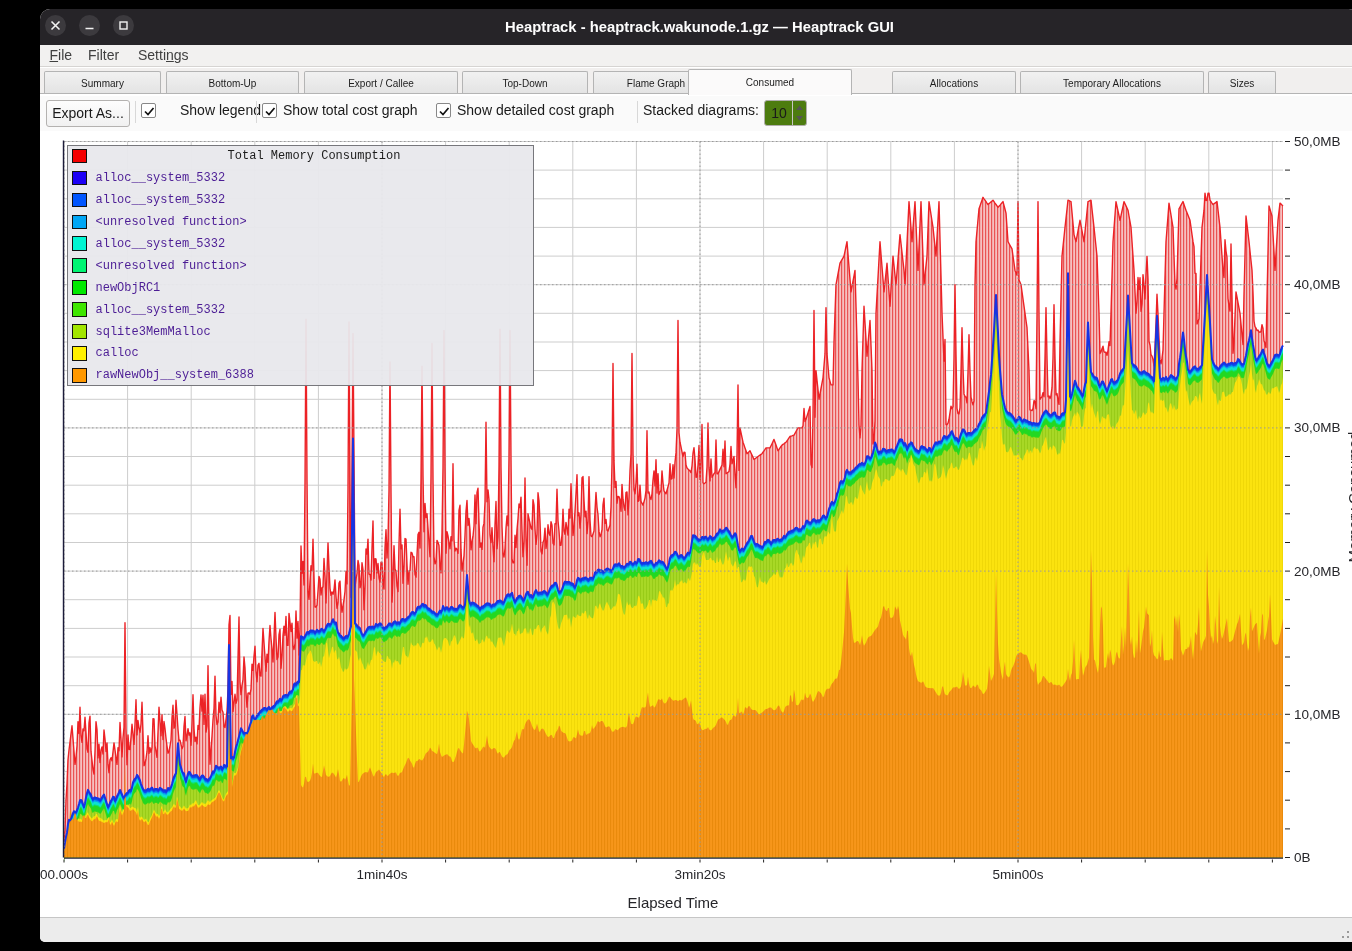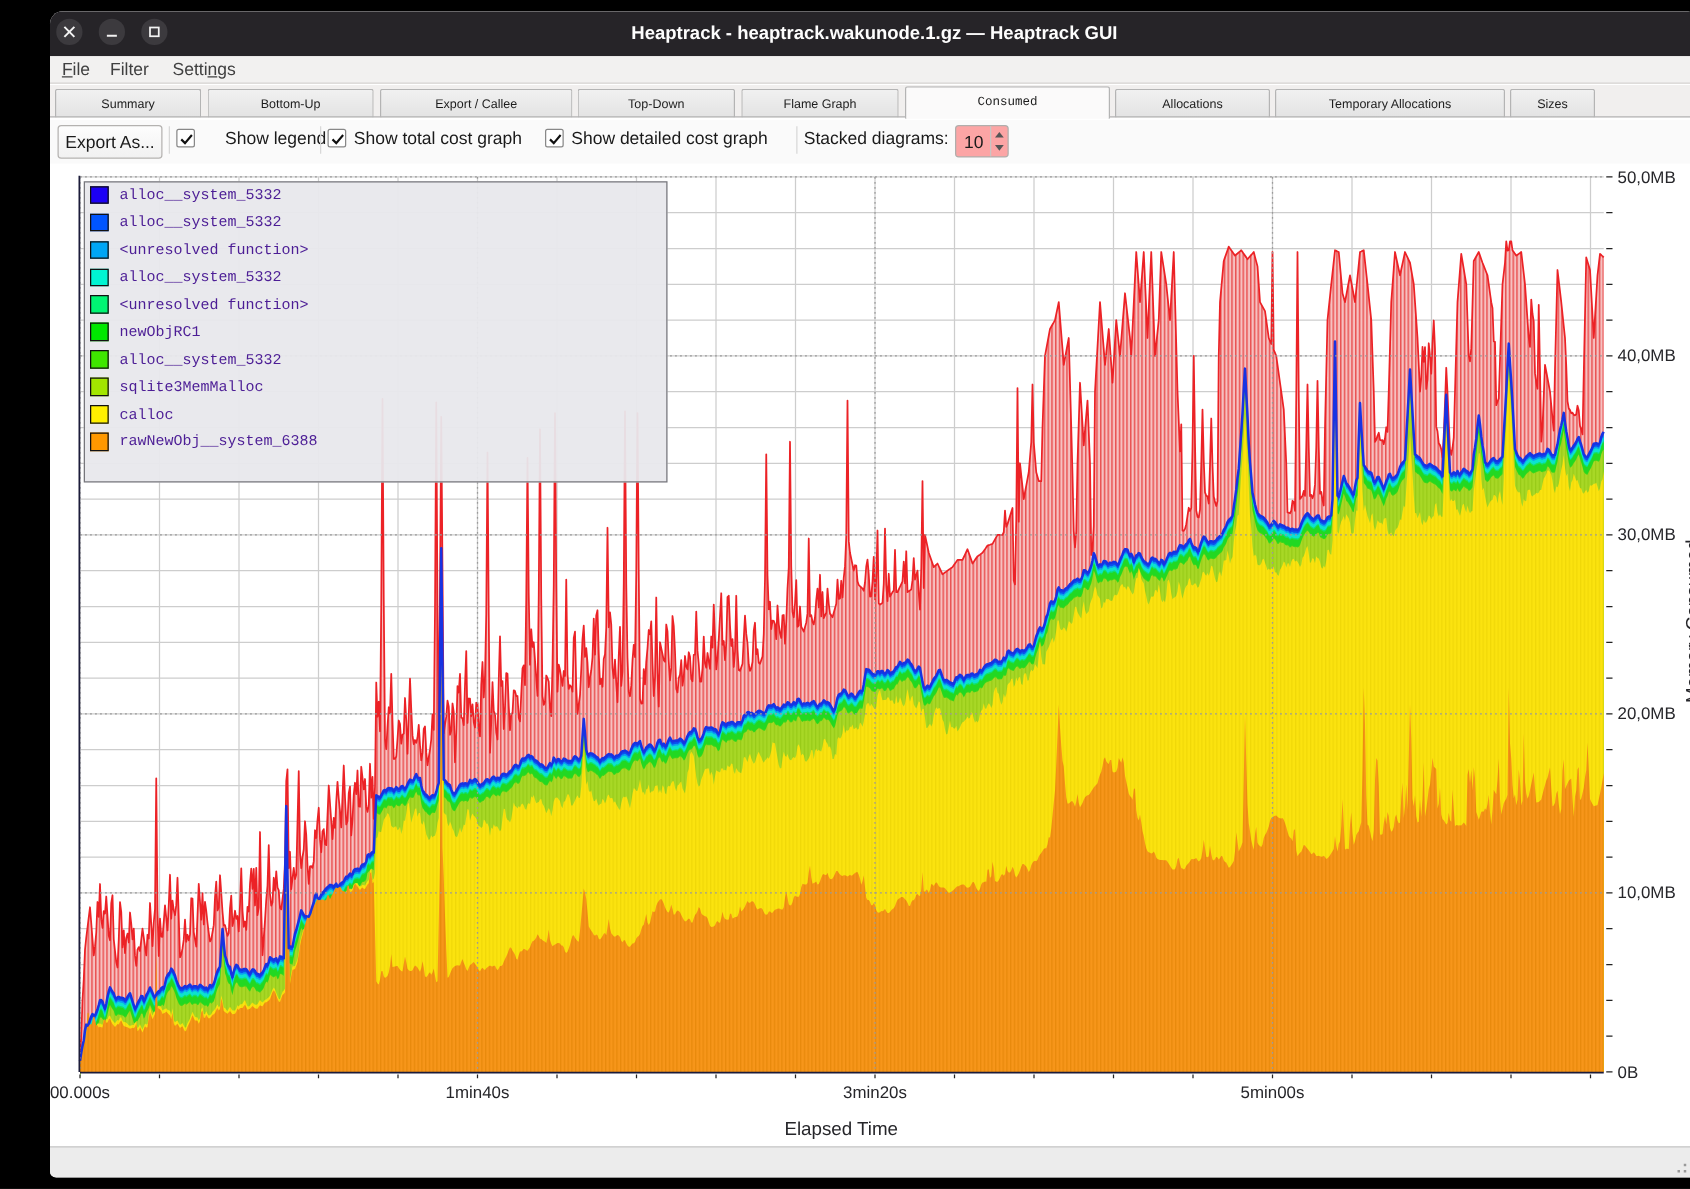--- a/index.html
+++ b/index.html
@@ -13,21 +13,21 @@
 #tabbar { position:absolute; left:0; top:59.3px; width:100%; height:26.2px; background:#f1efee; }
 #tabline { position:absolute; left:0; bottom:0; width:100%; height:1px; background:#b4b4b4; }
 .tab { position:absolute; top:3px; height:23.2px; background:linear-gradient(#f1f1f1,#e3e3e3); border:1px solid #b4b4b4; border-bottom:none; border-radius:2px 2px 0 0; font-size:10px; color:#1d1d1d; text-align:center; line-height:23px; }
 .tab.sel { top:1px; height:26.2px; background:#fbfafa; z-index:5; line-height:25px; }
 #toolbar { position:absolute; left:0; top:86.5px; width:100%; height:35.5px; background:#fafafa; font-size:14px; color:#1a1a1a; }
 #exportbtn { position:absolute; left:6px; top:4.5px; width:84px; height:27px; background:linear-gradient(#fdfdfd,#f1f1f1); border:1px solid #b4b2b0; border-radius:3px; text-align:center; line-height:25px; font-size:14px; }
 .tsep { position:absolute; top:5px; height:22px; width:1px; background:#d8d8d8; }
 .cb { position:absolute; top:7px; width:15px; height:15px; background:#fff; border:1px solid #888; border-radius:2px; }
 .cb svg { position:absolute; left:0px; top:0px; }
 .cblab { position:absolute; top:6px; font-size:14px; }
-#spin { position:absolute; left:724px; top:4.5px; width:43px; height:26px; background:#fca5a5; border:1px solid #b0aeac; border-radius:3px;padding-left:41px; }
+#spin { position:absolute; left:724px; top:4.5px; width:43px; height:26px; background:#4d7c0f; border:1px solid #b0aeac; border-radius:3px;padding-left:41px; }
 #spin .num { position:absolute; left:0; top:0; width:28px; height:100%; text-align:center; line-height:24px; font-size:14px; }
 #spin .arr { position:absolute; right:0; top:0; width:14px; height:100%; border-left:1px solid #c8c6c4; }
 #chartarea { position:absolute; left:0; top:122px; width:100%; height:785.5px; background:#fff; }
 #statusbar { position:absolute; left:0; bottom:0; width:100%; height:25.5px; background:#ececec; border-top:1px solid #c6c6c6; }
 #legend { position:absolute; left:26.5px; top:13.5px; width:467px; height:241.5px; background:rgba(232,232,236,0.95); border:1px solid #77777c; font-family:"Liberation Mono", monospace; }
 .lrow { position:relative; height:21.95px; }
 .sw { position:absolute; left:4.5px; top:3.2px; width:14.5px; height:14.5px; border:1px solid #111; }
 .ltxt { position:absolute; left:28px; top:3.5px; font-size:12px; color:#4c1d95; }
 .ltitle { position:absolute; left:28px; right:0; top:3.5px; font-size:12px; color:#1c1c1c; text-align:center; }
 .grip { position:absolute; background:#9a9a9a; width:2px; height:2px; }
@@ -56,21 +56,21 @@
     <span class="mi" style="left:9.5px;"><u>F</u>ile</span>
     <span class="mi" style="left:48px;">Filter</span>
     <span class="mi" style="left:98px;">Setti<u>n</u>gs</span>
   </div>
   <div id="tabbar">
     <div class="tab" style="left:4px;width:117px;">Summary</div>
     <div class="tab" style="left:126px;width:133px;">Bottom-Up</div>
     <div class="tab" style="left:264px;width:154px;">Export / Callee</div>
     <div class="tab" style="left:422px;width:126px;">Top-Down</div>
     <div class="tab" style="left:553px;width:126px;">Flame Graph</div>
-    <div class="tab sel" style="left:684px;width:164px;font-family:Liberation Mono, monospace;">Consumed</div>
+    <div class="tab sel" style="left:648px;width:164px;">Consumed</div>
     <div class="tab" style="left:852px;width:124px;">Allocations</div>
     <div class="tab" style="left:980px;width:184px;">Temporary Allocations</div>
     <div class="tab" style="left:1168px;width:68px;">Sizes</div>
     <div id="tabline"></div>
   </div>
   <div id="toolbar">
     <div id="exportbtn">Export As...</div>
     <div class="tsep" style="left:95px;"></div>
     <div class="cb" style="left:101px;">
         <svg width="15" height="15">
@@ -254,20 +254,24 @@
           <text x="36" y="878.5" text-anchor="middle">00.000s</text>
           <text x="354" y="878.5" text-anchor="middle">1min40s</text>
           <text x="672" y="878.5" text-anchor="middle">3min20s</text>
           <text x="990" y="878.5" text-anchor="middle">5min00s</text>
         </g>
 <text x="1331" y="497" fill="#26262a" font-family="Liberation Sans, sans-serif" font-size="15" text-anchor="middle" transform="rotate(-90 1331 497)">Memory Consumed</text>
 <text x="645" y="908" fill="#26262a" font-family="Liberation Sans, sans-serif" font-size="15" text-anchor="middle">Elapsed Time</text>
     </svg>
     <div id="legend">
 <div class="lrow">
+          <span class="sw" style="background:#f50000"></span>
+          <span class="ltitle">Total Memory Consumption</span>
+        </div>
+<div class="lrow">
           <span class="sw" style="background:#1c00f5"></span>
           <span class="ltxt">alloc__system_5332</span>
         </div>
 <div class="lrow">
           <span class="sw" style="background:#0055ff"></span>
           <span class="ltxt">alloc__system_5332</span>
         </div>
 <div class="lrow">
           <span class="sw" style="background:#00a6f5"></span>
           <span class="ltxt">&lt;unresolved function&gt;</span>

